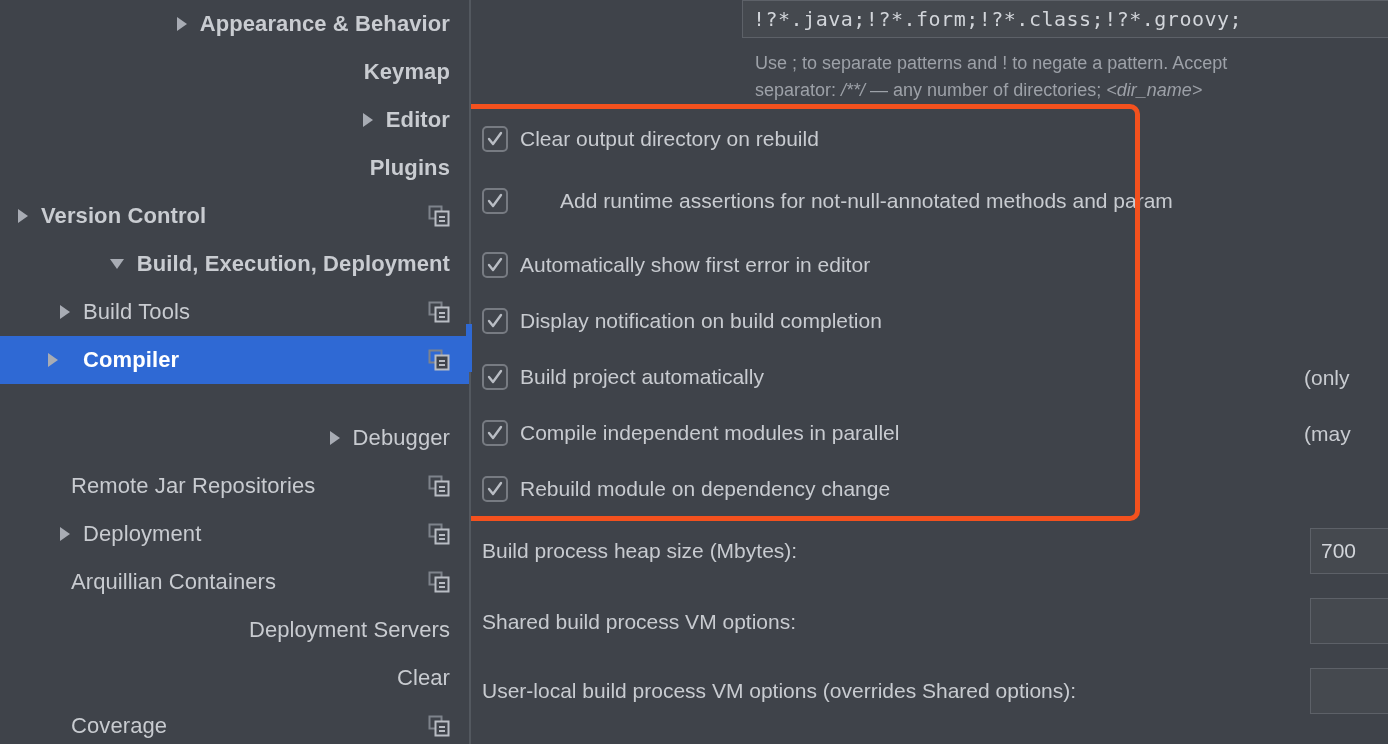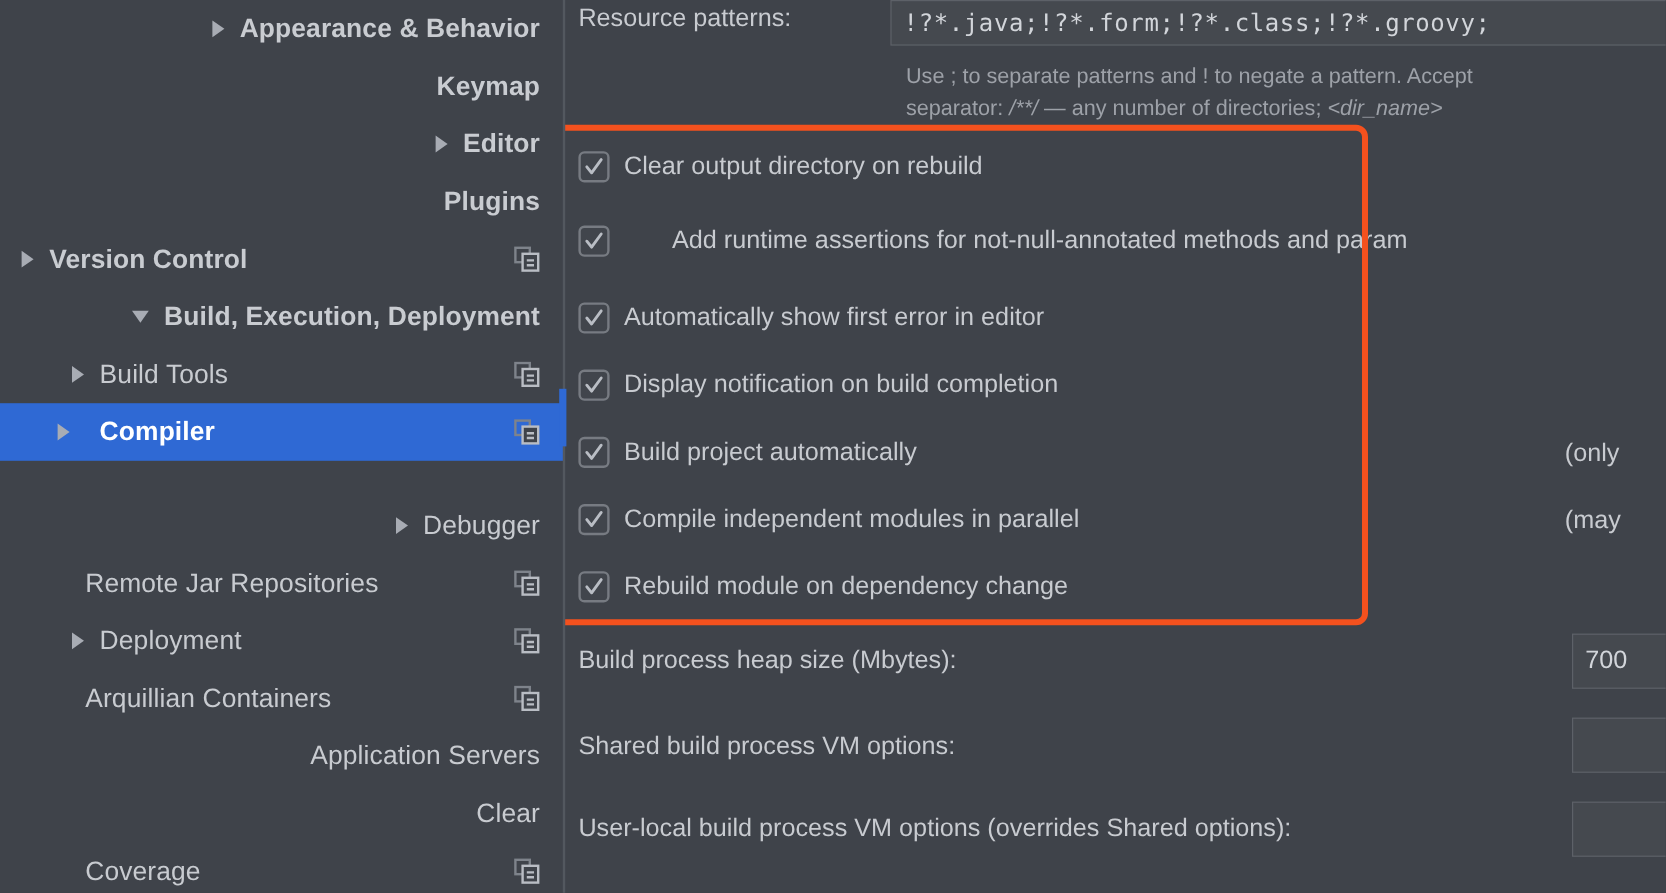--- a/index.html
+++ b/index.html
@@ -312,21 +312,21 @@
             <svg class="copy-icon" viewBox="0 0 22 22">
               <rect x="1.5" y="1.5" width="12" height="12" fill="none" stroke="#7e838b" stroke-width="2"></rect>
               <rect x="7.5" y="6.5" width="13" height="14" fill="#3f434a" stroke="#b9bdc4" stroke-width="2"></rect>
               <line x1="11" y1="12" x2="17" y2="12" stroke="#b9bdc4" stroke-width="2"></line>
               <line x1="11" y1="16" x2="17" y2="16" stroke="#b9bdc4" stroke-width="2"></line>
             </svg>
           </span>
         </div>
         <div class="nav-item" style="padding-left: 48px;">
           <span class="twisty none"></span>
-          <span class="nav-label">Application Servers</span>
+          <span class="nav-label">Deployment Servers</span>
         </div>
         <div class="nav-item" style="padding-left: 48px;">
           <span class="twisty none"></span>
           <span class="nav-label">Clear</span>
         </div>
         <div class="nav-item" style="padding-left: 48px;">
           <span class="twisty none"></span>
           <span class="nav-label">Coverage</span>
           <span style="margin-left: auto; display: flex;">
             <svg class="copy-icon" viewBox="0 0 22 22">
@@ -349,21 +349,20 @@
             </svg>
           </span>
         </div>
       </div>
   </div>
   <div class="sidebar-divider"></div>
   <div class="sel-bleed"></div>
 
   <div class="main">
 
-    <div class="row-label rp-label">Resource patterns:</div>
     <div class="rp-field">
       <span class="val">!?*.java;!?*.form;!?*.class;!?*.groovy;</span>
     </div>
     <div class="rp-hint">
       <div>Use ; to separate patterns and ! to negate a pattern. Accept</div>
       <div>
         <span>separator: </span><i>/**/</i><span> — any number of directories; </span><i>&lt;dir_name&gt;</i>
       </div>
     </div>
 

